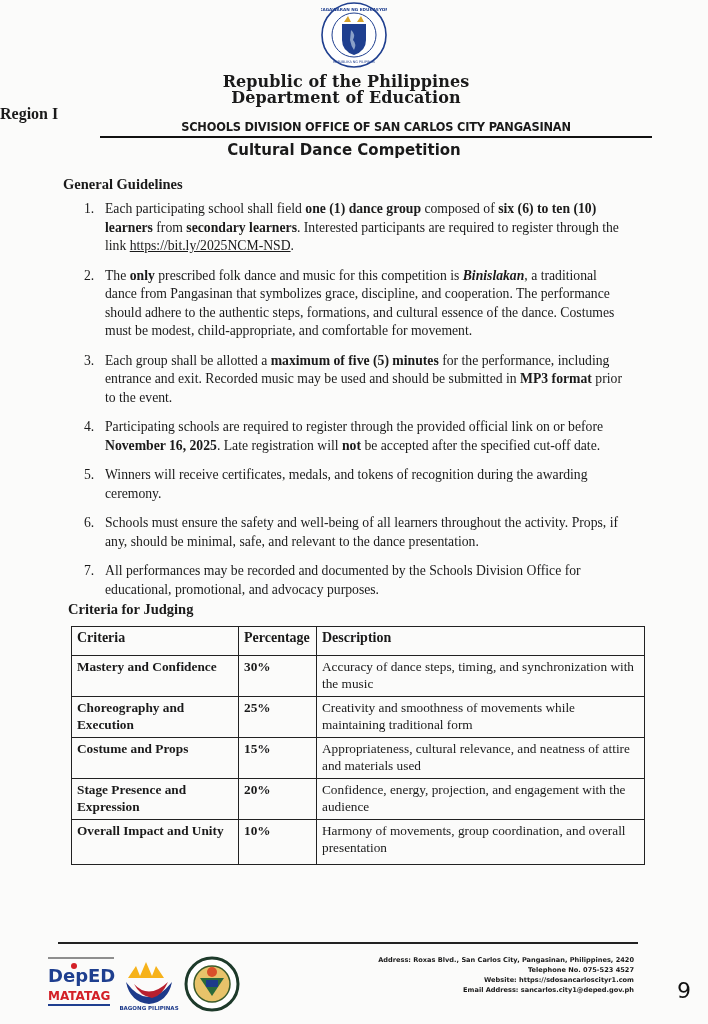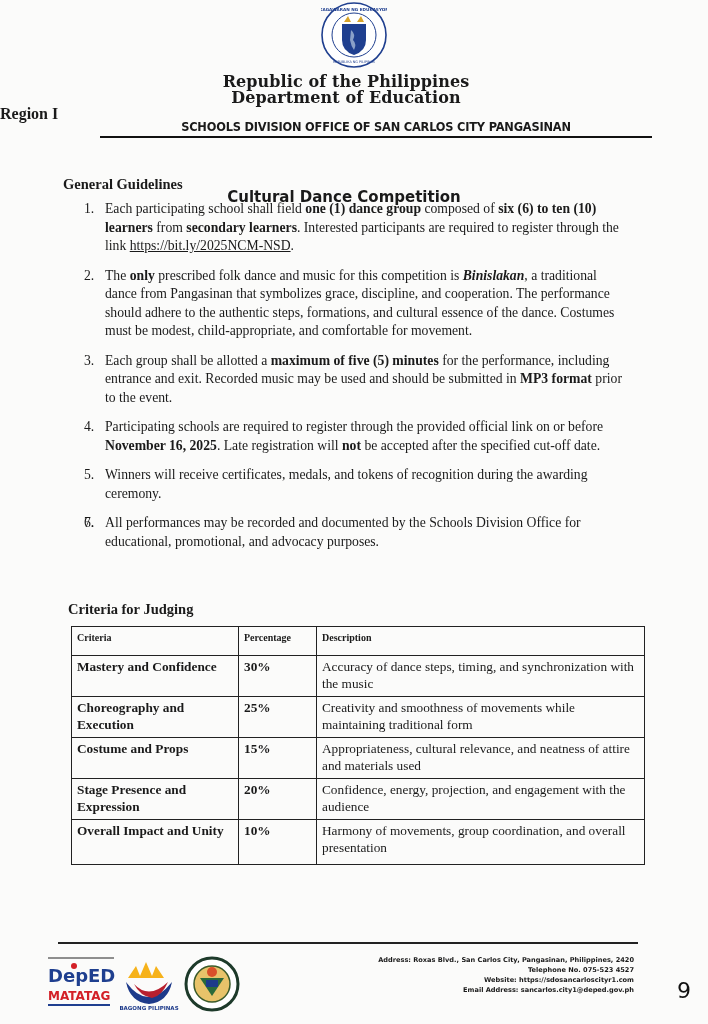--- a/index.html
+++ b/index.html
@@ -6,32 +6,32 @@
   body{width:708px;height:1024px;background:#fbfbfa;position:relative;overflow:hidden;color:#1a1a1a;font-family:"Liberation Serif",serif;}
   .abs{position:absolute;}
   
   #seal{left:321px;top:2px;width:66px;height:66px;}
   .hdr-gothic{left:0;width:692px;text-align:center;font-family:"DejaVu Serif",serif;font-weight:bold;font-size:16px;letter-spacing:0.1px;}
   #hdr-rep{top:72px;}
   #hdr-dep{top:88px;}
   #hdr-region{top:105px;left:0;width:568px;font-family:"Liberation Serif",serif;font-weight:bold;font-size:16px;}
   #hdr-sdo{top:120px;left:100px;width:552px;text-align:center;font-family:"DejaVu Sans",sans-serif;font-weight:bold;font-size:11.4px;letter-spacing:-0.2px;}
   #hdr-rule{left:100px;top:136px;width:552px;height:2px;background:#111;}
-  #title{top:141px;left:0;width:688px;text-align:center;font-family:"DejaVu Sans",sans-serif;font-weight:bold;font-size:15px;margin-top:47px;}
+  #title{top:141px;left:0;width:688px;text-align:center;font-family:"DejaVu Sans",sans-serif;font-weight:bold;font-size:15px;}
   
   #gg-heading{left:63px;top:176px;font-weight:bold;font-size:14.5px;}
   ol#guidelines{position:absolute;left:84px;top:200px;width:540px;margin:0;padding:0;list-style:none;font-size:13.7px;line-height:18.5px;}
   ol#guidelines li{position:relative;padding-left:21px;margin-bottom:11px;}
   ol#guidelines li .num{position:absolute;left:0;top:0;}
   a.link{color:#1a1a1a;text-decoration:underline;}
   
   #cj-heading{left:68px;top:601px;font-weight:bold;font-size:14.5px;}
   table#criteria{position:absolute;left:71px;top:626px;width:574px;border-collapse:collapse;font-size:13.3px;line-height:16.5px;}
   #criteria th,#criteria td{border:1.3px solid #222;text-align:left;vertical-align:top;padding:3px 5px 3px 5px;}
-  #criteria th{font-weight:bold;height:22px;font-size:10px;margin-top:45px;}
+  #criteria th{font-weight:bold;height:22px;font-size:14px;margin-top:45px;}
   #criteria td.c1,#criteria td.c2{font-weight:bold;}
   #criteria col.w1{width:167px;} #criteria col.w2{width:78px;}
   #criteria tr.r td{height:34px;}
   #criteria tr.r.last td{height:38px;}
   
   #foot-rule{left:58px;top:942px;width:580px;height:1.5px;background:#222;}
   #logos{left:44px;top:956px;width:200px;height:56px;}
   .addr{position:absolute;right:74px;font-family:"DejaVu Sans",sans-serif;font-weight:bold;font-size:6.6px;text-align:right;white-space:nowrap;}
   #pg{left:677px;top:978px;font-family:"DejaVu Sans",sans-serif;font-size:22px;color:#111;}
 </style>
@@ -55,21 +55,21 @@
 <div id="hdr-rule" class="abs"></div>
 <div id="title" class="abs">Cultural Dance Competition</div>
 
 <div id="gg-heading" class="abs">General Guidelines</div>
 <ol id="guidelines">
     <li><span class="num">1.</span><span>Each participating school shall field </span><span style="font-weight: bold;">one (1) dance group</span><span> composed of </span><span style="font-weight: bold;">six (6) to ten (10) learners</span><span> from </span><span style="font-weight: bold;">secondary learners</span><span>. Interested participants are required to register through the link </span><a class="link" href="#">https://bit.ly/2025NCM-NSD</a><span>.</span></li>
     <li><span class="num">2.</span><span>The </span><span style="font-weight: bold;">only</span><span> prescribed folk dance and music for this competition is </span><span style="font-weight: bold; font-style: italic;">Binislakan</span><span>, a traditional dance from Pangasinan that symbolizes grace, discipline, and cooperation. The performance should adhere to the authentic steps, formations, and cultural essence of the dance. Costumes must be modest, child-appropriate, and comfortable for movement.</span></li>
     <li><span class="num">3.</span><span>Each group shall be allotted a </span><span style="font-weight: bold;">maximum of five (5) minutes</span><span> for the performance, including entrance and exit. Recorded music may be used and should be submitted in </span><span style="font-weight: bold;">MP3 format</span><span> prior to the event.</span></li>
     <li><span class="num">4.</span><span>Participating schools are required to register through the provided official link on or before </span><span style="font-weight: bold;">November 16, 2025</span><span>. Late registration will </span><span style="font-weight: bold; text-align: right;">not</span><span> be accepted after the specified cut-off date.</span></li>
     <li><span class="num">5.</span><span>Winners will receive certificates, medals, and tokens of recognition during the awarding ceremony.</span></li>
-    <li><span class="num">6.</span></li>
+    <li><span class="num">6.</span><span>Schools must ensure the safety and well-being of all learners throughout the activity. Props, if any, should be minimal, safe, and relevant to the dance presentation.</span></li>
     <li><span class="num">7.</span><span>All performances may be recorded and documented by the Schools Division Office for educational, promotional, and advocacy purposes.</span></li>
   </ol>
 
 <div id="cj-heading" class="abs">Criteria for Judging</div>
 <table id="criteria">
   <colgroup>
       <col class="w1">
       <col class="w2">
       <col>
     </colgroup>

